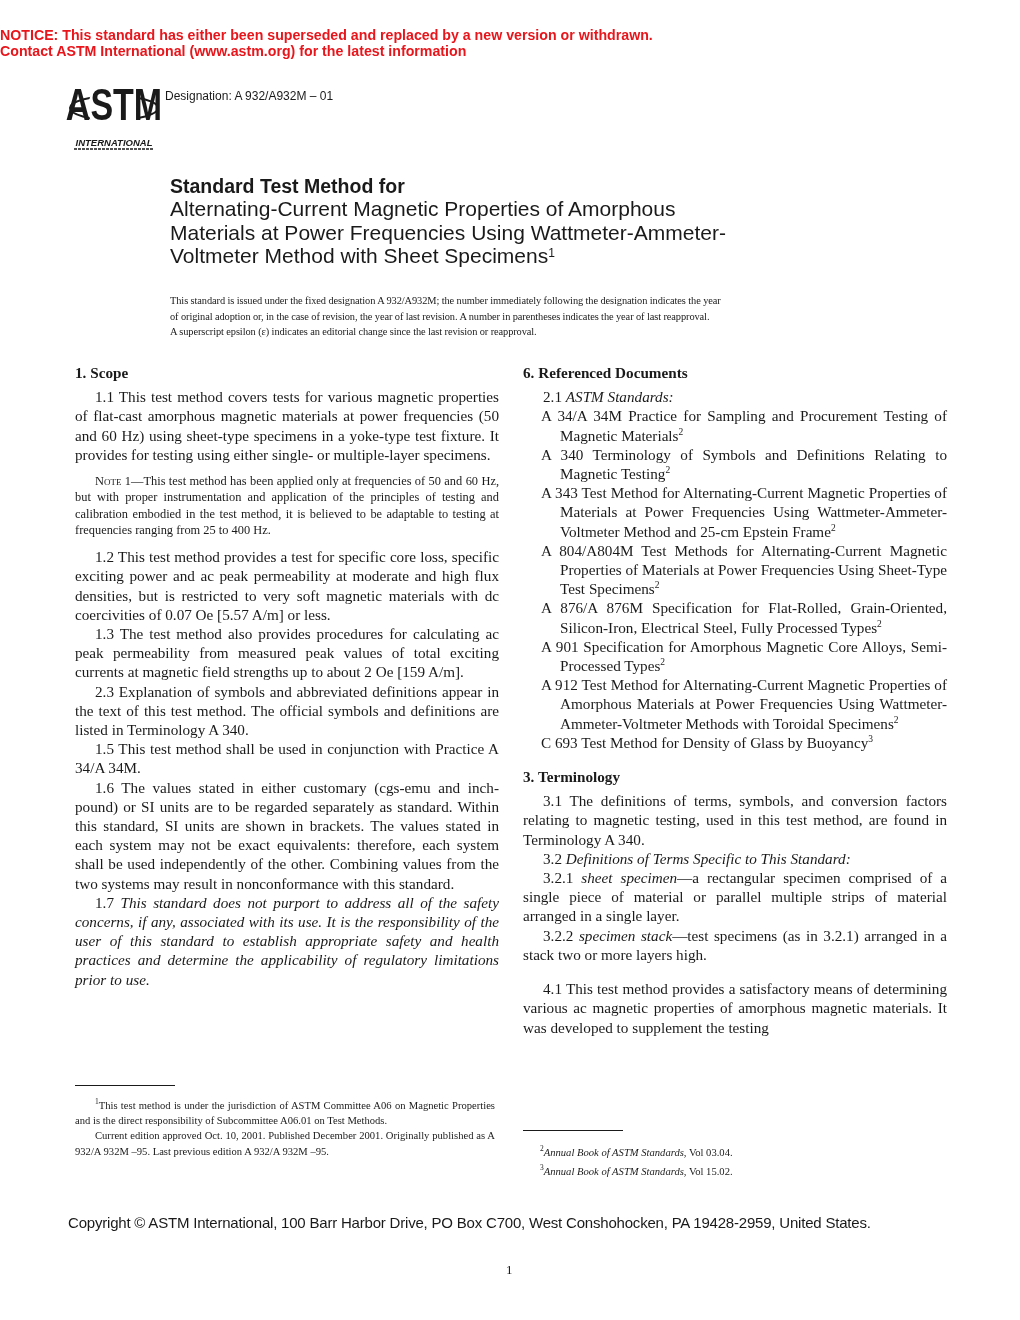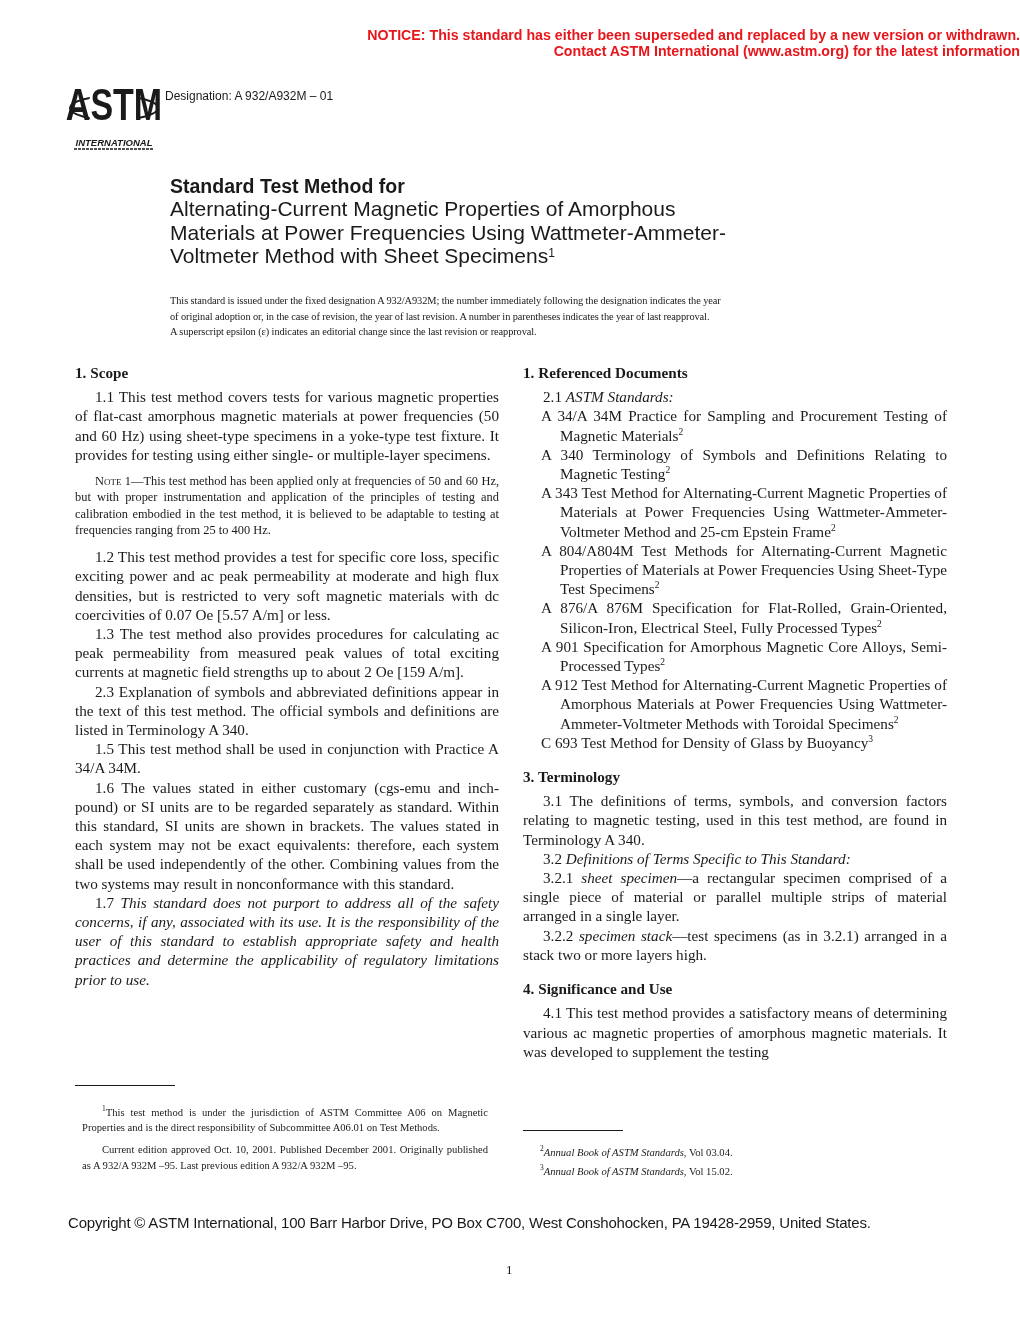--- a/index.html
+++ b/index.html
@@ -1,20 +1,20 @@
 <!DOCTYPE html>
 <html><head>
 <meta charset="utf-8">
 <style>
   html, body { margin: 0; padding: 0; background: #ffffff; }
   body { width: 1020px; height: 1320px; position: relative; overflow: hidden; color: #1a1a1a; }
   .serif { font-family: "Liberation Serif", "DejaVu Serif", serif; }
   .sans { font-family: "Liberation Sans", "DejaVu Sans", sans-serif; }
 
-  .notice { position: absolute; top: 27px; left: 0; width: 1020px; text-align: right;
+  .notice { position: absolute; top: 27px; left: 0; width: 1020px; text-align: left;
     color: #e8151b; font-weight: bold; font-size: 14.2px; line-height: 16px; }
 
   .logo { position: absolute; left: 66px; top: 78px; width: 96px; height: 72px; }
   .designation { position: absolute; left: 165px; top: 89px; font-size: 12px; color: #1a1a1a; }
 
   .title-block { position: absolute; left: 170px; top: 175px; width: 700px; }
   .title-line1 { font-weight: bold; font-size: 19.5px; line-height: 22px; }
   .title-main { font-weight: normal; font-size: 21px; line-height: 23.5px; }
   .title-main sup { font-size: 12px; vertical-align: top; position: relative; top: -2px; }
 
@@ -35,21 +35,21 @@
   .ref { margin: 0 0 0 37px; text-indent: -19px; }
   .ref sup, .para sup { font-size: 9.5px; line-height: 0; vertical-align: super; }
 
   .gap { height: 15px; }
 
   .fn-rule { position: absolute; height: 1px; background: #1a1a1a; width: 100px; }
   .fn-rule-left { left: 75px; top: 1085px; }
   .fn-rule-right { left: 523px; top: 1130px; }
 
   .footnotes-left { position: absolute; left: 75px; top: 1094px; width: 420px; font-size: 10.6px; line-height: 15.4px; text-align: justify; }
-  .footnotes-left p { margin: 7px; text-indent: 20px; }
+  .footnotes-left p { margin: 0; text-indent: 20px; }
   .footnotes-left sup { font-size: 7.5px; }
   .footnotes-right { position: absolute; left: 540px; top: 1141px; width: 400px; font-size: 10.6px; line-height: 15.4px; }
   .footnotes-right p { margin: 0; }
   .footnotes-right sup { font-size: 7.5px; }
 
   .copyright { position: absolute; left: 68px; top: 1214px; font-size: 15px; letter-spacing: -0.2px; }
   .page-num { position: absolute; left: 506px; top: 1262px; font-size: 13px; }
 </style>
 </head>
 <body>
@@ -90,40 +90,39 @@
   <p class="note"><span class="sc">Note 1</span><span>—This test method has been applied only at frequencies of 50 and 60 Hz, but with proper instrumentation and application of the principles of testing and calibration embodied in the test method, it is believed to be adaptable to testing at frequencies ranging from 25 to 400 Hz.</span></p>
   <p class="para">1.2 This test method provides a test for specific core loss, specific exciting power and ac peak permeability at moderate and high flux densities, but is restricted to very soft magnetic materials with dc coercivities of 0.07 Oe [5.57 A/m] or less.</p>
   <p class="para">1.3 The test method also provides procedures for calculating ac peak permeability from measured peak values of total exciting currents at magnetic field strengths up to about 2 Oe [159 A/m].</p>
   <p class="para">2.3 Explanation of symbols and abbreviated definitions appear in the text of this test method. The official symbols and definitions are listed in Terminology A 340.</p>
   <p class="para">1.5 This test method shall be used in conjunction with Practice A 34/A 34M.</p>
   <p class="para">1.6 The values stated in either customary (cgs-emu and inch-pound) or SI units are to be regarded separately as standard. Within this standard, SI units are shown in brackets. The values stated in each system may not be exact equivalents: therefore, each system shall be used independently of the other. Combining values from the two systems may result in nonconformance with this standard.</p>
   <p class="para"><span>1.7 </span><span class="ital">This standard does not purport to address all of the safety concerns, if any, associated with its use. It is the responsibility of the user of this standard to establish appropriate safety and health practices and determine the applicability of regulatory limitations prior to use.</span></p>
 </div>
 
 <div class="col col-right serif">
-  <div class="sec-head">1.  Referenced Documents</div>
+  <div class="sec-head">6.  Referenced Documents</div>
   <p class="ref-intro"><span>2.1 </span><span class="ital">ASTM Standards:</span></p>
   <div>
     <p class="ref"><span>A 34/A 34M  Practice for Sampling and Procurement Testing of Magnetic Materials</span><sup>2</sup></p>
     <p class="ref"><span>A 340  Terminology of Symbols and Definitions Relating to Magnetic Testing</span><sup>2</sup></p>
     <p class="ref"><span>A 343  Test Method for Alternating-Current Magnetic Properties of Materials at Power Frequencies Using Wattmeter-Ammeter-Voltmeter Method and 25-cm Epstein Frame</span><sup>2</sup></p>
     <p class="ref"><span>A 804/A804M  Test Methods for Alternating-Current Magnetic Properties of Materials at Power Frequencies Using Sheet-Type Test Specimens</span><sup>2</sup></p>
     <p class="ref"><span>A 876/A 876M  Specification for Flat-Rolled, Grain-Oriented, Silicon-Iron, Electrical Steel, Fully Processed Types</span><sup>2</sup></p>
     <p class="ref"><span>A 901  Specification for Amorphous Magnetic Core Alloys, Semi-Processed Types</span><sup>2</sup></p>
     <p class="ref"><span>A 912  Test Method for Alternating-Current Magnetic Properties of Amorphous Materials at Power Frequencies Using Wattmeter-Ammeter-Voltmeter Methods with Toroidal Specimens</span><sup>2</sup></p>
     <p class="ref"><span>C 693  Test Method for Density of Glass by Buoyancy</span><sup>3</sup></p>
   </div>
   <div class="gap"></div>
   <div class="sec-head">3.  Terminology</div>
   <p class="para">3.1 The definitions of terms, symbols, and conversion factors relating to magnetic testing, used in this test method, are found in Terminology A 340.</p>
   <p class="para"><span>3.2 </span><span class="ital">Definitions of Terms Specific to This Standard:</span></p>
   <p class="para"><span>3.2.1  </span><span class="ital">sheet specimen</span><span>—a rectangular specimen comprised of a single piece of material or parallel multiple strips of material arranged in a single layer.</span></p>
   <p class="para"><span>3.2.2  </span><span class="ital">specimen stack</span><span>—test specimens (as in 3.2.1) arranged in a stack two or more layers high.</span></p>
   <div class="gap"></div>
-  <div class="sec-head">4.  Significance and Use</div>
   <p class="para">4.1 This test method provides a satisfactory means of determining various ac magnetic properties of amorphous magnetic materials. It was developed to supplement the testing</p>
 </div>
 
 <div class="fn-rule fn-rule-left"></div>
 <div class="footnotes-left serif">
   <p><sup>1</sup><span>This test method is under the jurisdiction of ASTM Committee A06 on Magnetic Properties and is the direct responsibility of Subcommittee A06.01 on Test Methods.</span></p>
   <p>Current edition approved Oct. 10, 2001. Published December 2001. Originally published as A 932/A 932M –95. Last previous edition A 932/A 932M –95.</p>
 </div>
 
 <div class="fn-rule fn-rule-right"></div>

